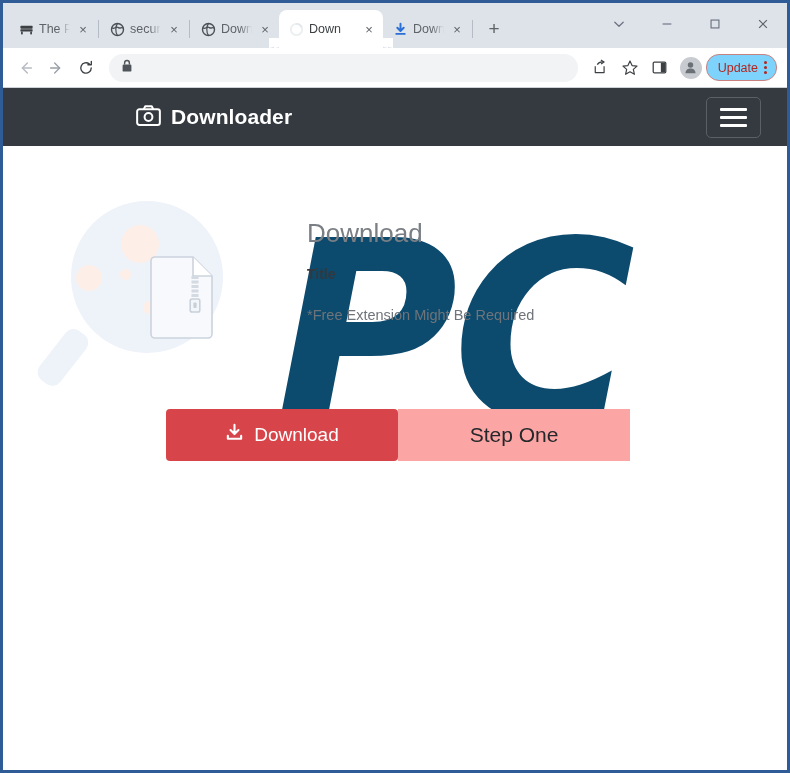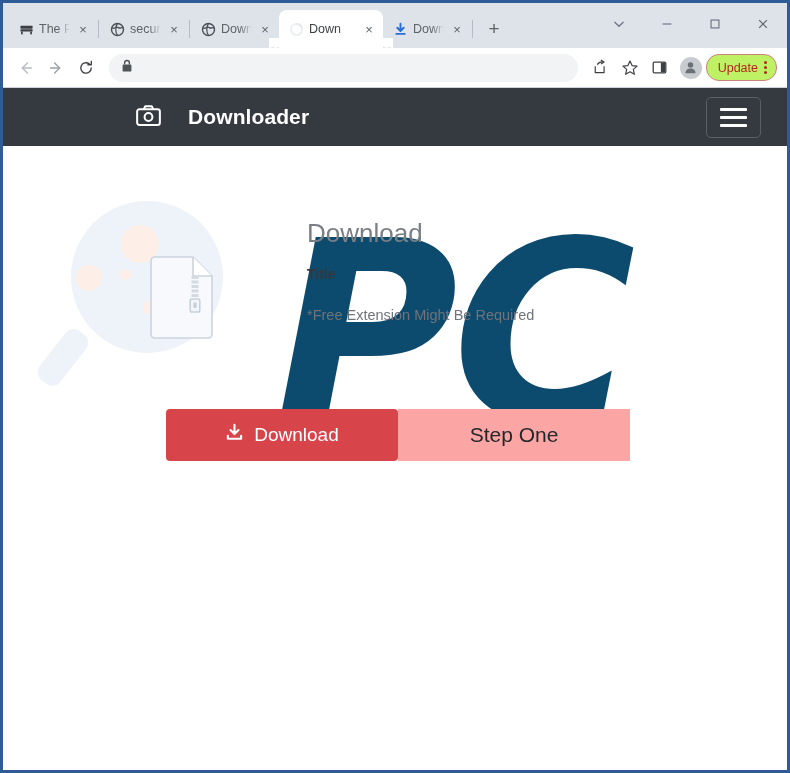--- a/index.html
+++ b/index.html
@@ -159,21 +159,21 @@
   .updatebtn {
     height: 25px;
     border: 1px solid #c9817f;
     border-radius: 13px;
     color: #b3261e;
     font-size: 12.5px;
     display: flex; align-items: center;
     padding: 0 7px 0 11px;
     gap: 4px;
     flex: none;
-    background: #bef264;
+    background: #7dd3fc;
   }
   .kebab {
     display: flex; flex-direction: column; gap: 2px;
     align-items: center;
     padding: 0 2px;
   }
   .kebab i {
     width: 3px; height: 3px; border-radius: 50%;
     background: #b3261e;
     display: block;
@@ -193,21 +193,21 @@
     background: #343a40;
     display: flex;
     align-items: center;
     padding: 0 26px 0 0;
     box-sizing: border-box;
     z-index: 5;
   }
   .brand {
     display: flex;
     align-items: center;
-    gap: 27px;
+    gap: 10px;
     margin-left: 133px;
   }
   .brand-name {
     color: #ffffff;
     font-size: 21px;
     font-weight: bold;
     letter-spacing: 0.1px;
   }
   .hamburger {
     margin-left: auto;

